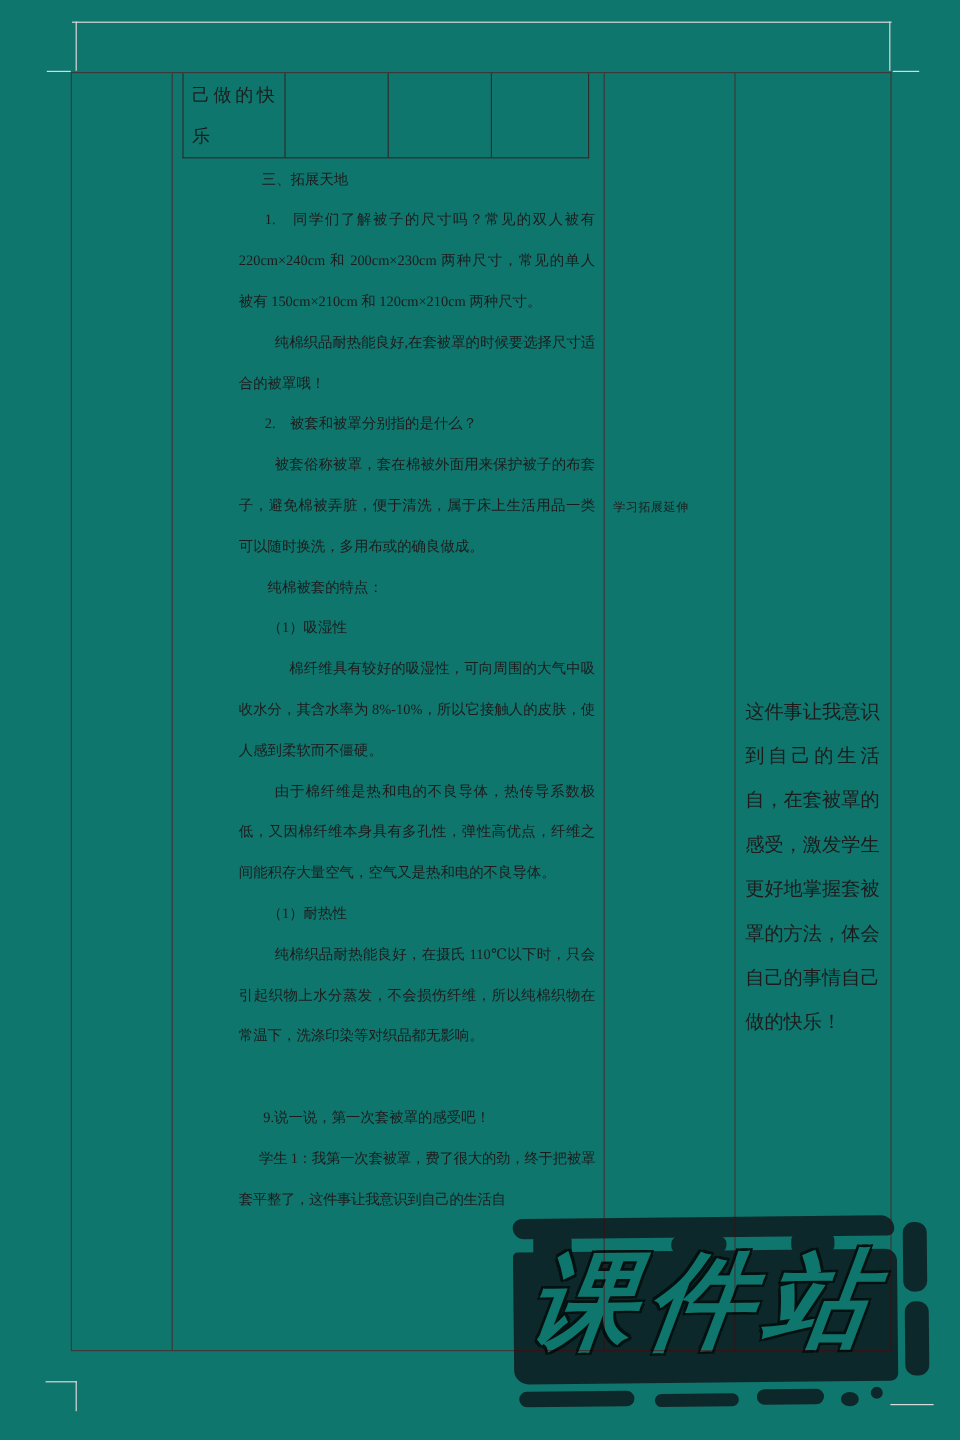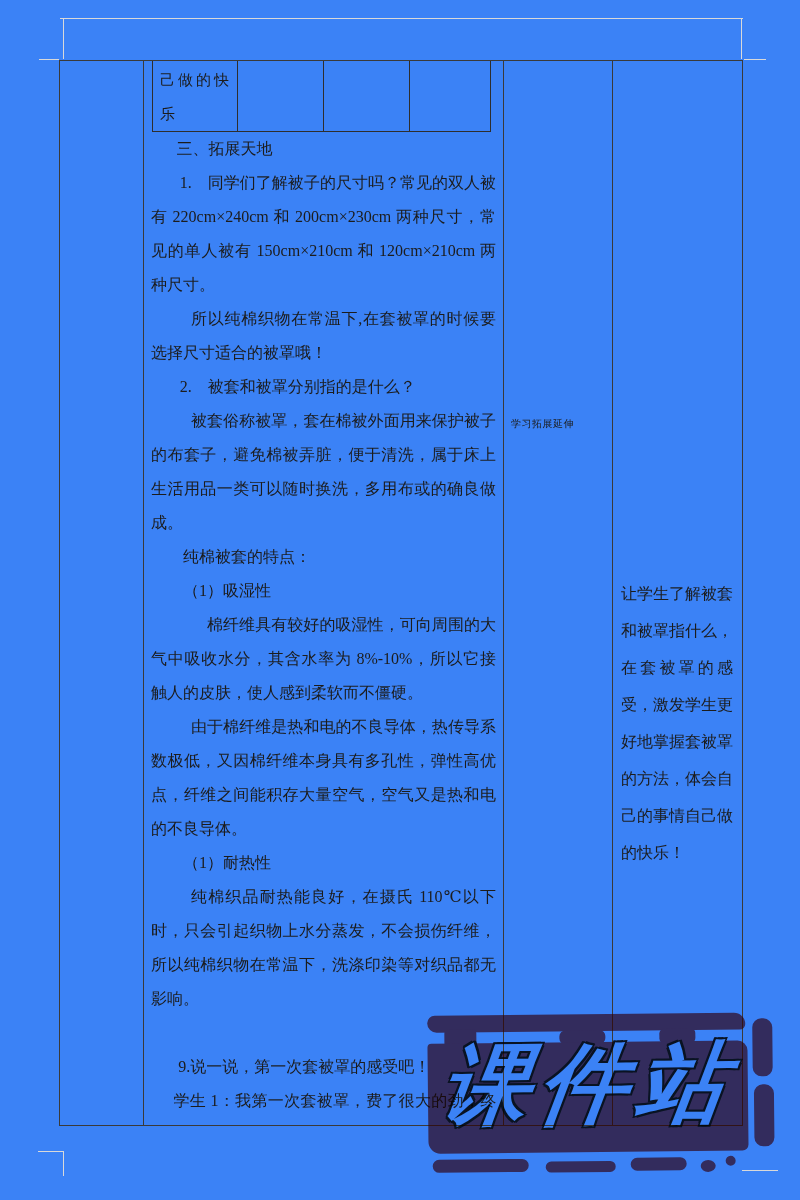--- a/index.html
+++ b/index.html
@@ -1,16 +1,16 @@
 <!DOCTYPE html>
 <html><head>
 <meta charset="utf-8">
 <style>
   html,body{margin:0;padding:0;background:#ffffff;}
-  .page{position:relative;width:800px;height:1200px;background:#3b82f6;overflow:hidden;
+  .page{position:relative;width:800px;height:1200px;background:#0f766e;overflow:hidden;
         font-family:"Liberation Serif","DejaVu Serif",serif;color:#1c1c1c;}
 
   
   .bmark{position:absolute;background:#d9d9d9;}
   .bm-top{left:60px;top:18px;width:683px;height:1px;}
   .bm-lv{left:63px;top:18px;width:1px;height:41px;}
   .bm-rv{left:741px;top:18px;width:1px;height:41px;}
   .bm-lh{left:39px;top:59px;width:20px;height:1px;}
   .bm-rh{left:744px;top:59px;width:22px;height:1px;}
   .bm-blh{left:38px;top:1151px;width:26px;height:1px;}
@@ -28,21 +28,21 @@
 
   
   .mini-table{margin-left:8px;width:337px;height:70px;border:1px solid #2e2e2e;
               border-top:none;display:flex;box-sizing:content-box;}
   .mini-cell{box-sizing:border-box;border-right:1px solid #2e2e2e;height:100%;
              font-size:15px;line-height:34px;padding:2px 6px 0 7px;
              letter-spacing:2px;text-align:justify;overflow:hidden;}
   .mc0{width:85px;} .mc1{width:86px;} .mc2{width:86px;} .mc3{width:80px;border-right:none;}
 
   
-  .content{padding:0 7px;height:988px;overflow:hidden;font-size:16px;line-height:34px;}
+  .content{padding:0 7px;height:988px;overflow:hidden;font-size:12px;line-height:34px;margin-left:48px;}
   .content p{margin:0;text-align:justify;word-break:normal;overflow-wrap:break-word;}
   .p-h{text-indent:1.6em;}
   .p-num{text-indent:1.8em;}
   .p-num3{text-indent:1.7em;}
   .p-b25{text-indent:2.5em;}
   .p-b35{text-indent:3.5em;}
   .p-s2{text-indent:2em;}
   .p-last{text-indent:1.4em;letter-spacing:-0.3px;}
   .spacer{height:34px;}
 
@@ -97,41 +97,41 @@
       <div class="mini-table">
         <div class="mini-cell mc0">己做的快乐</div>
         <div class="mini-cell mc1"></div>
         <div class="mini-cell mc2"></div>
         <div class="mini-cell mc3"></div>
       </div>
 
       <div class="content">
         <p class="p-h">三、拓展天地</p>
         <p class="p-num">1.　同学们了解被子的尺寸吗？常见的双人被有 220cm×240cm 和 200cm×230cm 两种尺寸，常见的单人被有 150cm×210cm 和 120cm×210cm 两种尺寸。</p>
-        <p class="p-b25">所以纯棉织物在常温下,在套被罩的时候要选择尺寸适合的被罩哦！</p>
+        <p class="p-b25">纯棉织品耐热能良好,在套被罩的时候要选择尺寸适合的被罩哦！</p>
         <p class="p-num">2.　被套和被罩分别指的是什么？</p>
         <p class="p-b25">被套俗称被罩，套在棉被外面用来保护被子的布套子，避免棉被弄脏，便于清洗，属于床上生活用品一类可以随时换洗，多用布或的确良做成。</p>
         <p class="p-s2">纯棉被套的特点：</p>
         <p class="p-s2">（1）吸湿性</p>
         <p class="p-b35">棉纤维具有较好的吸湿性，可向周围的大气中吸收水分，其含水率为 8%-10%，所以它接触人的皮肤，使人感到柔软而不僵硬。</p>
         <p class="p-b25">由于棉纤维是热和电的不良导体，热传导系数极低，又因棉纤维本身具有多孔性，弹性高优点，纤维之间能积存大量空气，空气又是热和电的不良导体。</p>
         <p class="p-s2">（1）耐热性</p>
         <p class="p-b25">纯棉织品耐热能良好，在摄氏 110℃以下时，只会引起织物上水分蒸发，不会损伤纤维，所以纯棉织物在常温下，洗涤印染等对织品都无影响。</p>
         <p class="spacer"></p>
         <p class="p-num3">9.说一说，第一次套被罩的感受吧！</p>
         <p class="p-last">学生 1：我第一次套被罩，费了很大的劲，终于把被罩套平整了，这件事让我意识到自己的生活自</p>
       </div>
     </div>
 
     <div class="col col3">
       <div class="method">学习拓展延伸</div>
     </div>
 
     <div class="col col4">
-      <div class="note">让学生了解被套和被罩指什么，在套被罩的感受，激发学生更好地掌握套被罩的方法，体会自己的事情自己做的快乐！</div>
+      <div class="note">这件事让我意识到自己的生活自，在套被罩的感受，激发学生更好地掌握套被罩的方法，体会自己的事情自己做的快乐！</div>
     </div>
   </div>
 
   <div class="stamp">
     <div class="sred s-top"></div>
     <div class="sred s-br1"></div>
     <div class="sred s-br2"></div>
     <div class="sred s-br3"></div>
     <div class="sred s-main"></div>
     <div class="sred s-rb1"></div>

